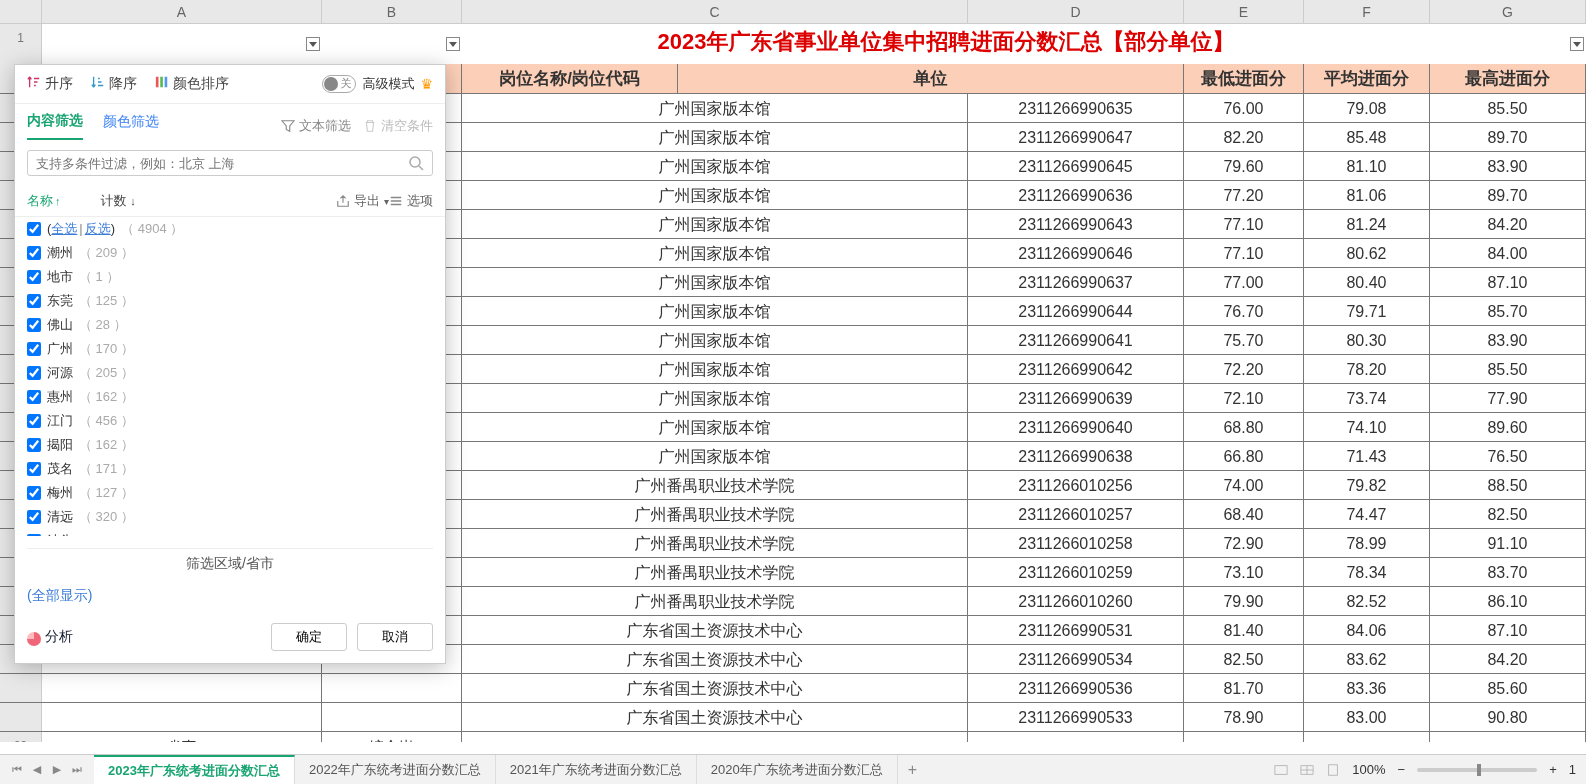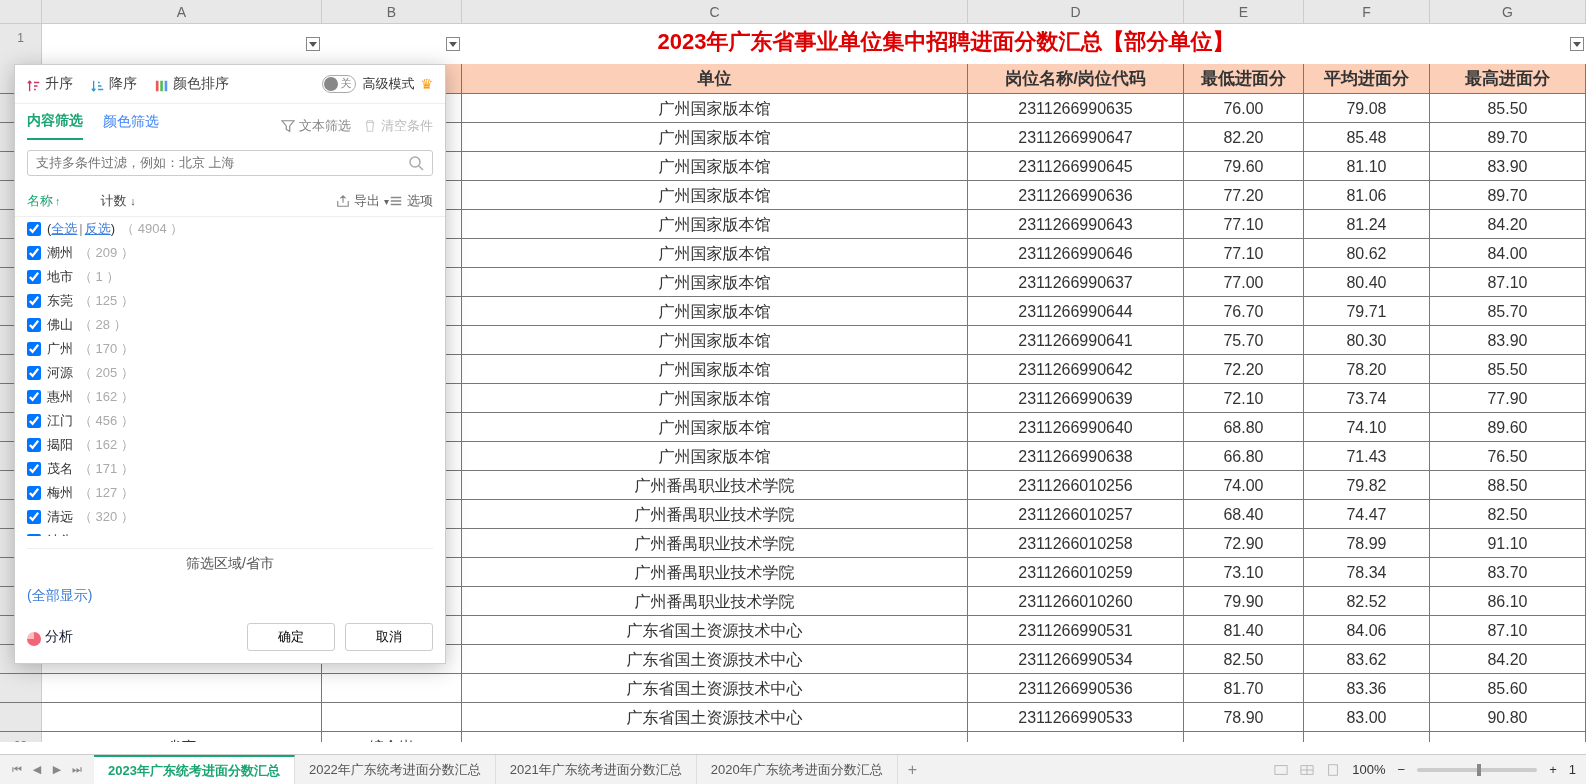--- a/index.html
+++ b/index.html
@@ -13,54 +13,54 @@
 .rowh{width:42px;background:#e8e8e8;border-right:1px solid #ccc;text-align:center;line-height:29px;color:#777;font-size:12px}
 .cell{border-right:1px solid #777;text-align:center;font-size:16px;line-height:29px;overflow:hidden;white-space:nowrap;position:relative}
 .title-row .cell{border-right:none}
 .title-text{color:#d00;font-weight:700;font-size:22px;line-height:36px}
 .title-row{height:40px;border-bottom:none}
 .hdr-row .cell{background:#fccfb8;font-weight:700;font-size:17px}
 .filter-box{position:absolute;right:2px;top:50%;transform:translateY(-50%);width:14px;height:14px;border:1px solid #888;background:#fff}
 .filter-box::after{content:"";position:absolute;left:2px;top:4px;width:0;height:0;border-left:4px solid transparent;border-right:4px solid transparent;border-top:5px solid #555}
 .panel{position:absolute;left:14px;top:64px;width:432px;background:#fff;border:1px solid #ccc;box-shadow:0 4px 20px rgba(0,0,0,.25);z-index:100}
 .p-toolbar{display:flex;align-items:center;padding:10px 12px;gap:18px;border-bottom:1px solid #eee}
-.tb-item{display:flex;align-items:flex-end;gap:4px;font-size:14px;color:#444;cursor:pointer}
+.tb-item{display:flex;align-items:flex-start;gap:4px;font-size:14px;color:#444;cursor:pointer}
 .tb-icon{width:14px;height:14px}
 .toggle{display:flex;align-items:center;gap:6px;margin-left:auto}
 .switch{width:34px;height:18px;border:1px solid #aaa;border-radius:9px;position:relative;background:#fff}
 .switch::after{content:"关";position:absolute;right:4px;top:0;font-size:11px;color:#888}
 .switch::before{content:"";position:absolute;left:1px;top:1px;width:14px;height:14px;border-radius:50%;background:#888}
 .crown{color:#f90;font-size:14px}
 .tabs{display:flex;align-items:center;padding:8px 12px 0;gap:20px;font-size:14px}
 .tab{padding-bottom:8px;cursor:pointer;color:#3b82f6}
 .tab.active{color:#19a572;border-bottom:2px solid #19a572;font-weight:600}
 .tab-right{margin-left:auto;display:flex;gap:12px;color:#888;font-size:13px}
 .tab-ri{display:flex;align-items:center;gap:4px;cursor:pointer}
-.search{margin:10px 12px;border:1px solid #ccc;border-radius:3px;display:flex;align-items:flex-start;padding:4px 8px;color:#aaa}
+.search{margin:10px 12px;border:1px solid #ccc;border-radius:3px;display:flex;align-items:center;padding:4px 8px;color:#aaa}
 .search input{flex:1;border:none;outline:none;font-size:13px;color:#333}
 .mag{width:16px;height:16px}
 .list-hdr{display:flex;padding:6px 12px;gap:40px;font-size:13px;color:#444;align-items:center}
 .list-hdr .act{margin-left:auto;display:flex;color:#666}
 .sortg{color:#19a572;display:flex;align-items:center;gap:2px}
 .arrow-up{font-size:11px}
 .arrow-dn{font-size:11px}
 .act-item{display:flex;align-items:center;gap:4px;cursor:pointer}
 .list{height:320px;overflow-y:auto;padding:0 12px;border-top:1px solid #eee}
 .li-row{display:flex;align-items:center;padding:3px 0;font-size:13px}
 .chk{width:14px;height:14px;margin-right:6px}
 .li-links a{color:#3a7cd8;text-decoration:underline;font-size:13px}
 .li-sep{color:#888;margin:0 2px}
 .cnt{color:#aaa;margin-left:6px}
 .footer-area{padding:12px;font-size:14px}
 .fa-title{text-align:center;color:#555;padding:6px 0;border-top:1px solid #eee}
 .fa-showall{color:#3a7cd8;padding:8px 0}
 .fa-btns{display:flex;align-items:center;gap:10px;padding-top:10px}
 .fa-analysis{color:#0f172a;display:flex;align-items:flex-end;gap:4px}
 .pie{width:14px;height:14px;border-radius:50%;background:conic-gradient(#e67 0 270deg,#fbb 270deg 360deg)}
-.btn{margin-left:auto;padding:4px 30px;border:1px solid #ccc;border-radius:3px;background:#fff;cursor:pointer;font-size:13px}
+.btn{margin-left:auto;padding:4px 24px;border:1px solid #ccc;border-radius:3px;background:#fff;cursor:pointer;font-size:13px}
 .btn+.btn{margin-left:0}
 .sheets{position:absolute;left:0;bottom:0;width:100%;height:30px;background:#f2f2f2;border-top:1px solid #ccc;display:flex;align-items:center}
 .sh-nav{display:flex;gap:2px;padding:0 8px}
 .sh-btn{width:18px;height:18px;display:flex;align-items:center;justify-content:center;color:#888;cursor:pointer;font-size:11px}
 .sh-tabs{display:flex;height:100%}
 .sh-tab{padding:0 14px;display:flex;align-items:center;border-right:1px solid #ddd;font-size:13px;color:#555;cursor:pointer;background:#f2f2f2}
 .sh-tab.active{background:#fff;color:#19a572;font-weight:600;border-top:2px solid #19a572}
 .sh-add{padding:0 10px;color:#888;cursor:pointer;font-size:16px}
 .sb-right{margin-left:auto;display:flex;gap:12px;align-items:center}
 .zoom-track{width:120px;height:4px;background:#ccc;position:relative;border-radius:2px}
@@ -96,22 +96,22 @@
     <div class="cell title-text" style="width:968px;border-right:none">2023年广东省事业单位集中招聘进面分数汇总【部分单位】</div>
     <div class="cell colG" style="border-right:none">
         <span class="filter-box"></span>
       </div>
   </div>
 
   <div class="row hdr-row" style="height:30px">
     <div class="rowh"></div>
     <div class="cell colA"></div>
     <div class="cell colB"></div>
+    <div class="cell colD">岗位名称/岗位代码</div>
     <div class="cell colC">单位</div>
-    <div class="cell colD">岗位名称/岗位代码</div>
     <div class="cell colE">最低进面分</div>
     <div class="cell colF">平均进面分</div>
     <div class="cell colG">最高进面分</div>
   </div>
 
   <div id="data-rows">
       <div class="row">
         <div class="rowh"></div>
   <div class="cell colA"></div>
   <div class="cell colB"></div>

